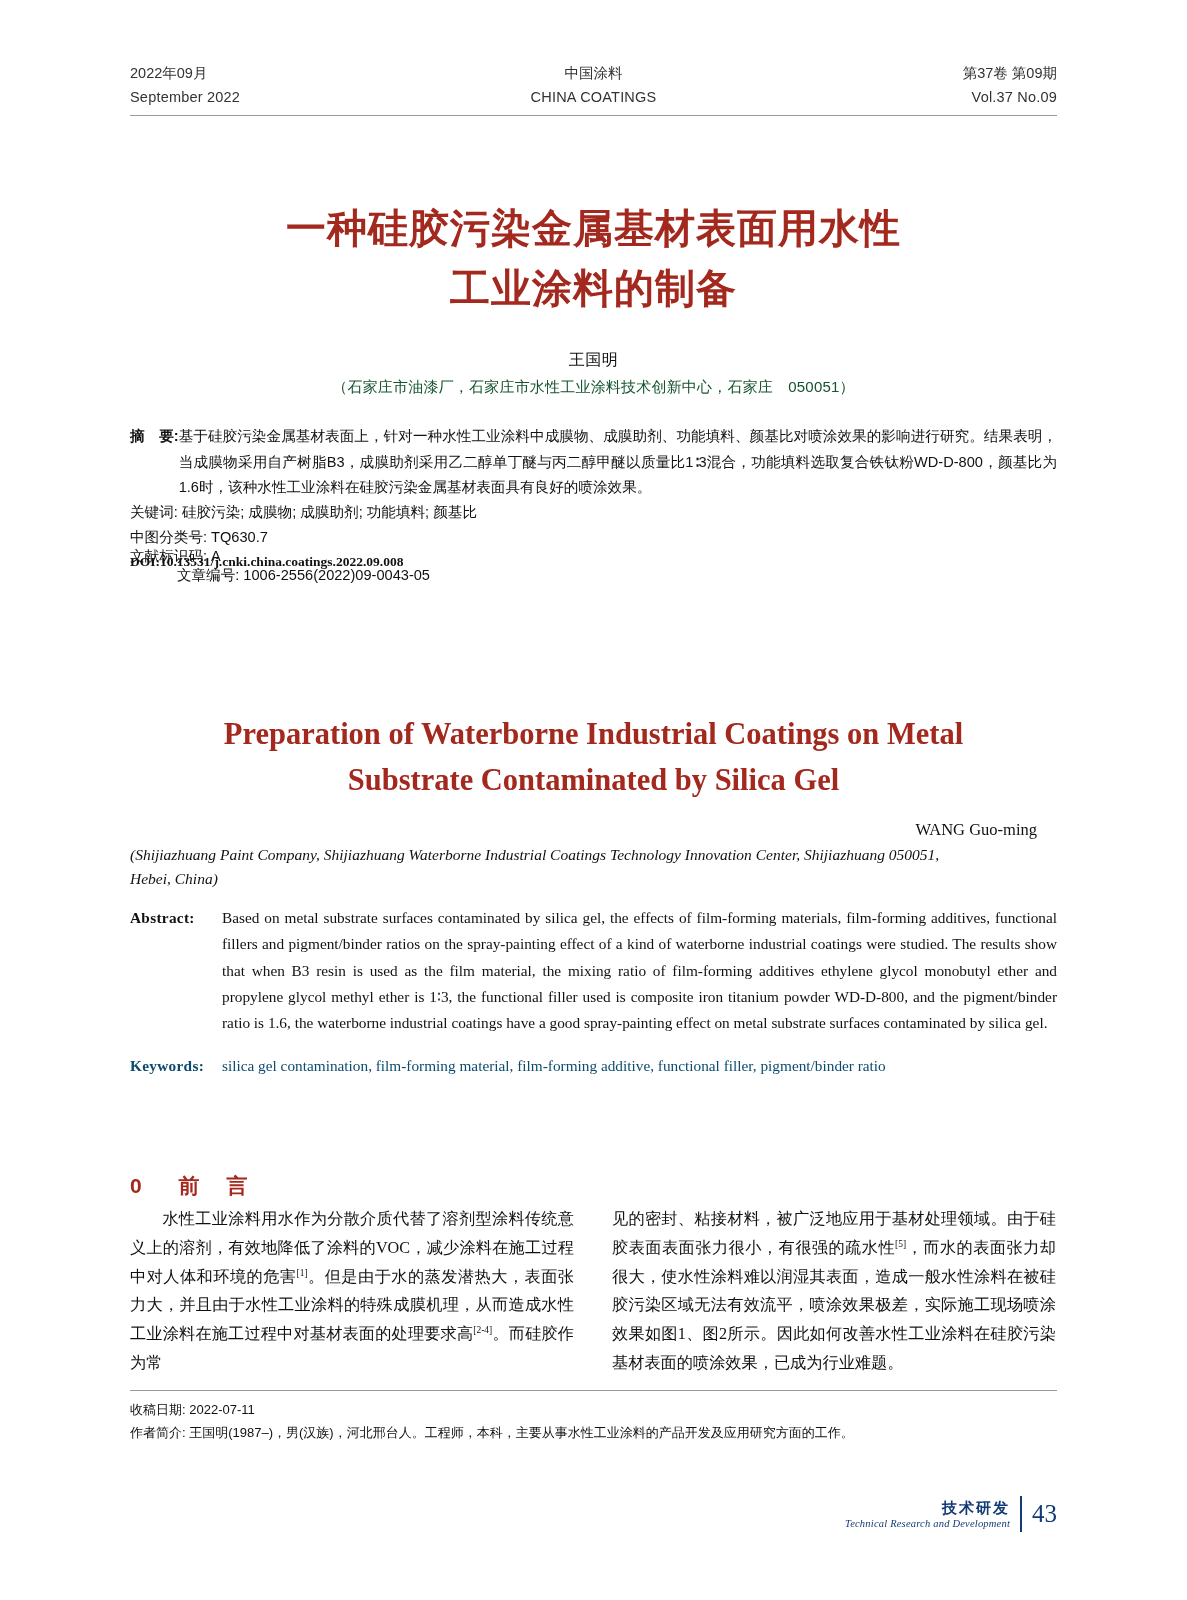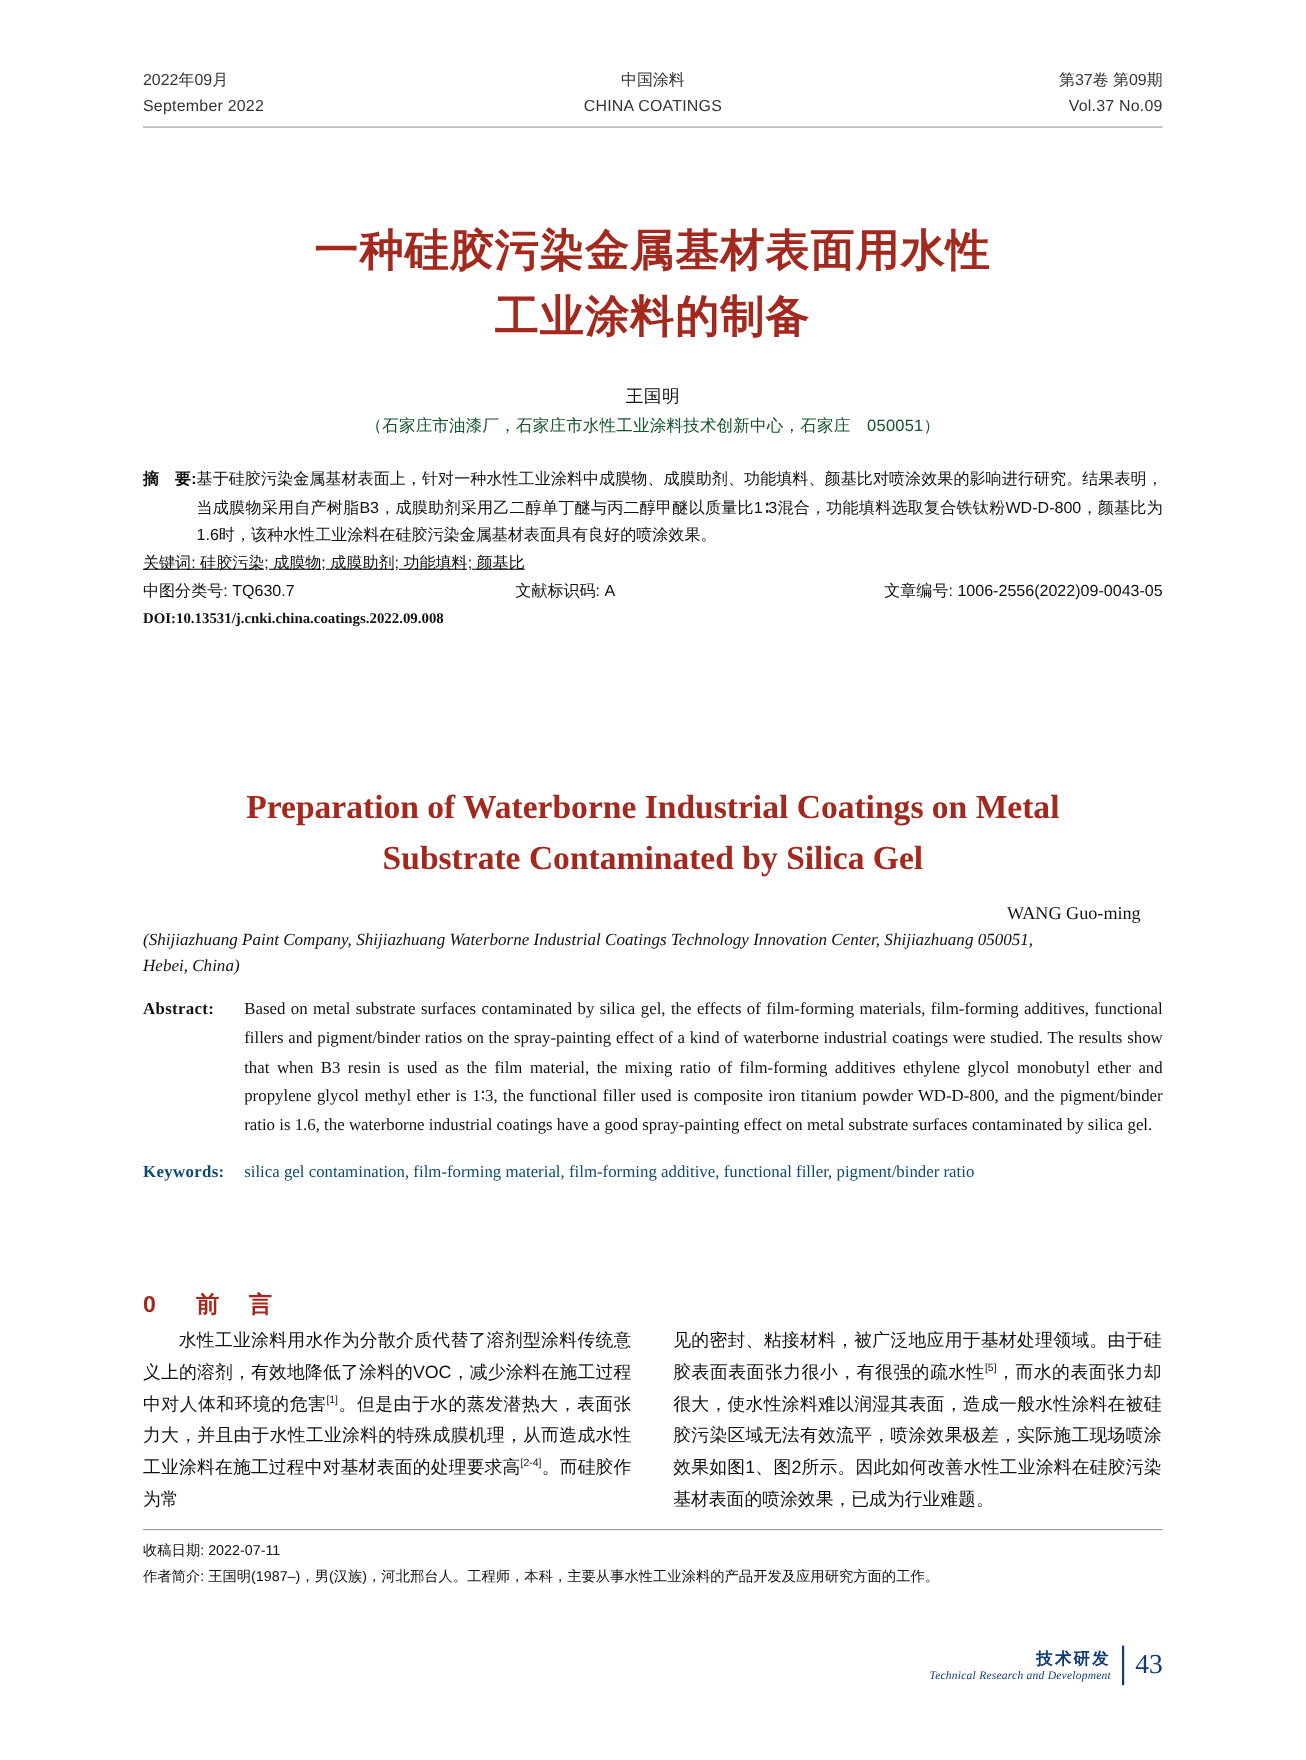--- a/index.html
+++ b/index.html
@@ -61,26 +61,26 @@
   
   .cn-abs {
     position:absolute; left:130px; top:424px; width:927px;
     font-size:14.6px; line-height:1.75; color:#111;
   }
   .cn-abs-row { display:flex; }
   .cn-abs-label { flex:0 0 auto; white-space:nowrap; font-weight:bold; }
   .cn-abs-body { flex:1 1 auto; text-align:justify; }
   .cn-keywords {
     position:absolute; left:130px; top:500px; width:927px;
-    font-size:14.6px; line-height:1.7; color:#111;text-decoration:underline;
+    font-size:14.6px; line-height:1.7; color:#111;
   }
   .cn-codes {
     position:absolute; left:130px; top:528px; width:927px;
     font-size:14.6px; color:#111;
-    display:flex; justify-content:space-between;
+    display:flex; justify-content:space-between;flex-direction:column;
   }
   .cn-codes .c1 { width:300px; }
   .cn-codes .c2 { width:250px; text-align:left; }
   .cn-codes .c3 { width:300px; text-align:right; }
   .doi {
     position:absolute; left:130px; top:554px; width:927px;
     font-size:13.5px; color:#111;
     font-family:"Liberation Serif", serif;
     font-weight:bold;
   }
@@ -120,21 +120,21 @@
 
   
   .section-head {
     position:absolute; left:130px; top:1172px;
     color:#a3281d; font-weight:bold; font-size:21px;
     letter-spacing:3px;
   }
   .cols {
     position:absolute; left:130px; top:1205px; width:927px;
     display:flex; gap:38px;
-    font-size:16.2px; line-height:1.78; color:#111;
+    font-size:16.2px; line-height:1.78; color:#111;font-family:Liberation Serif, serif;
   }
   .col { width:444px; text-align:justify; }
   .col p { margin:0; }
   .indent { text-indent:2em; }
   sup { font-size:9.5px; vertical-align:super; }
 
   
   .foot-rule {
     position:absolute; left:130px; top:1390px; width:927px; height:1px;
     background:#9a9a9a;

